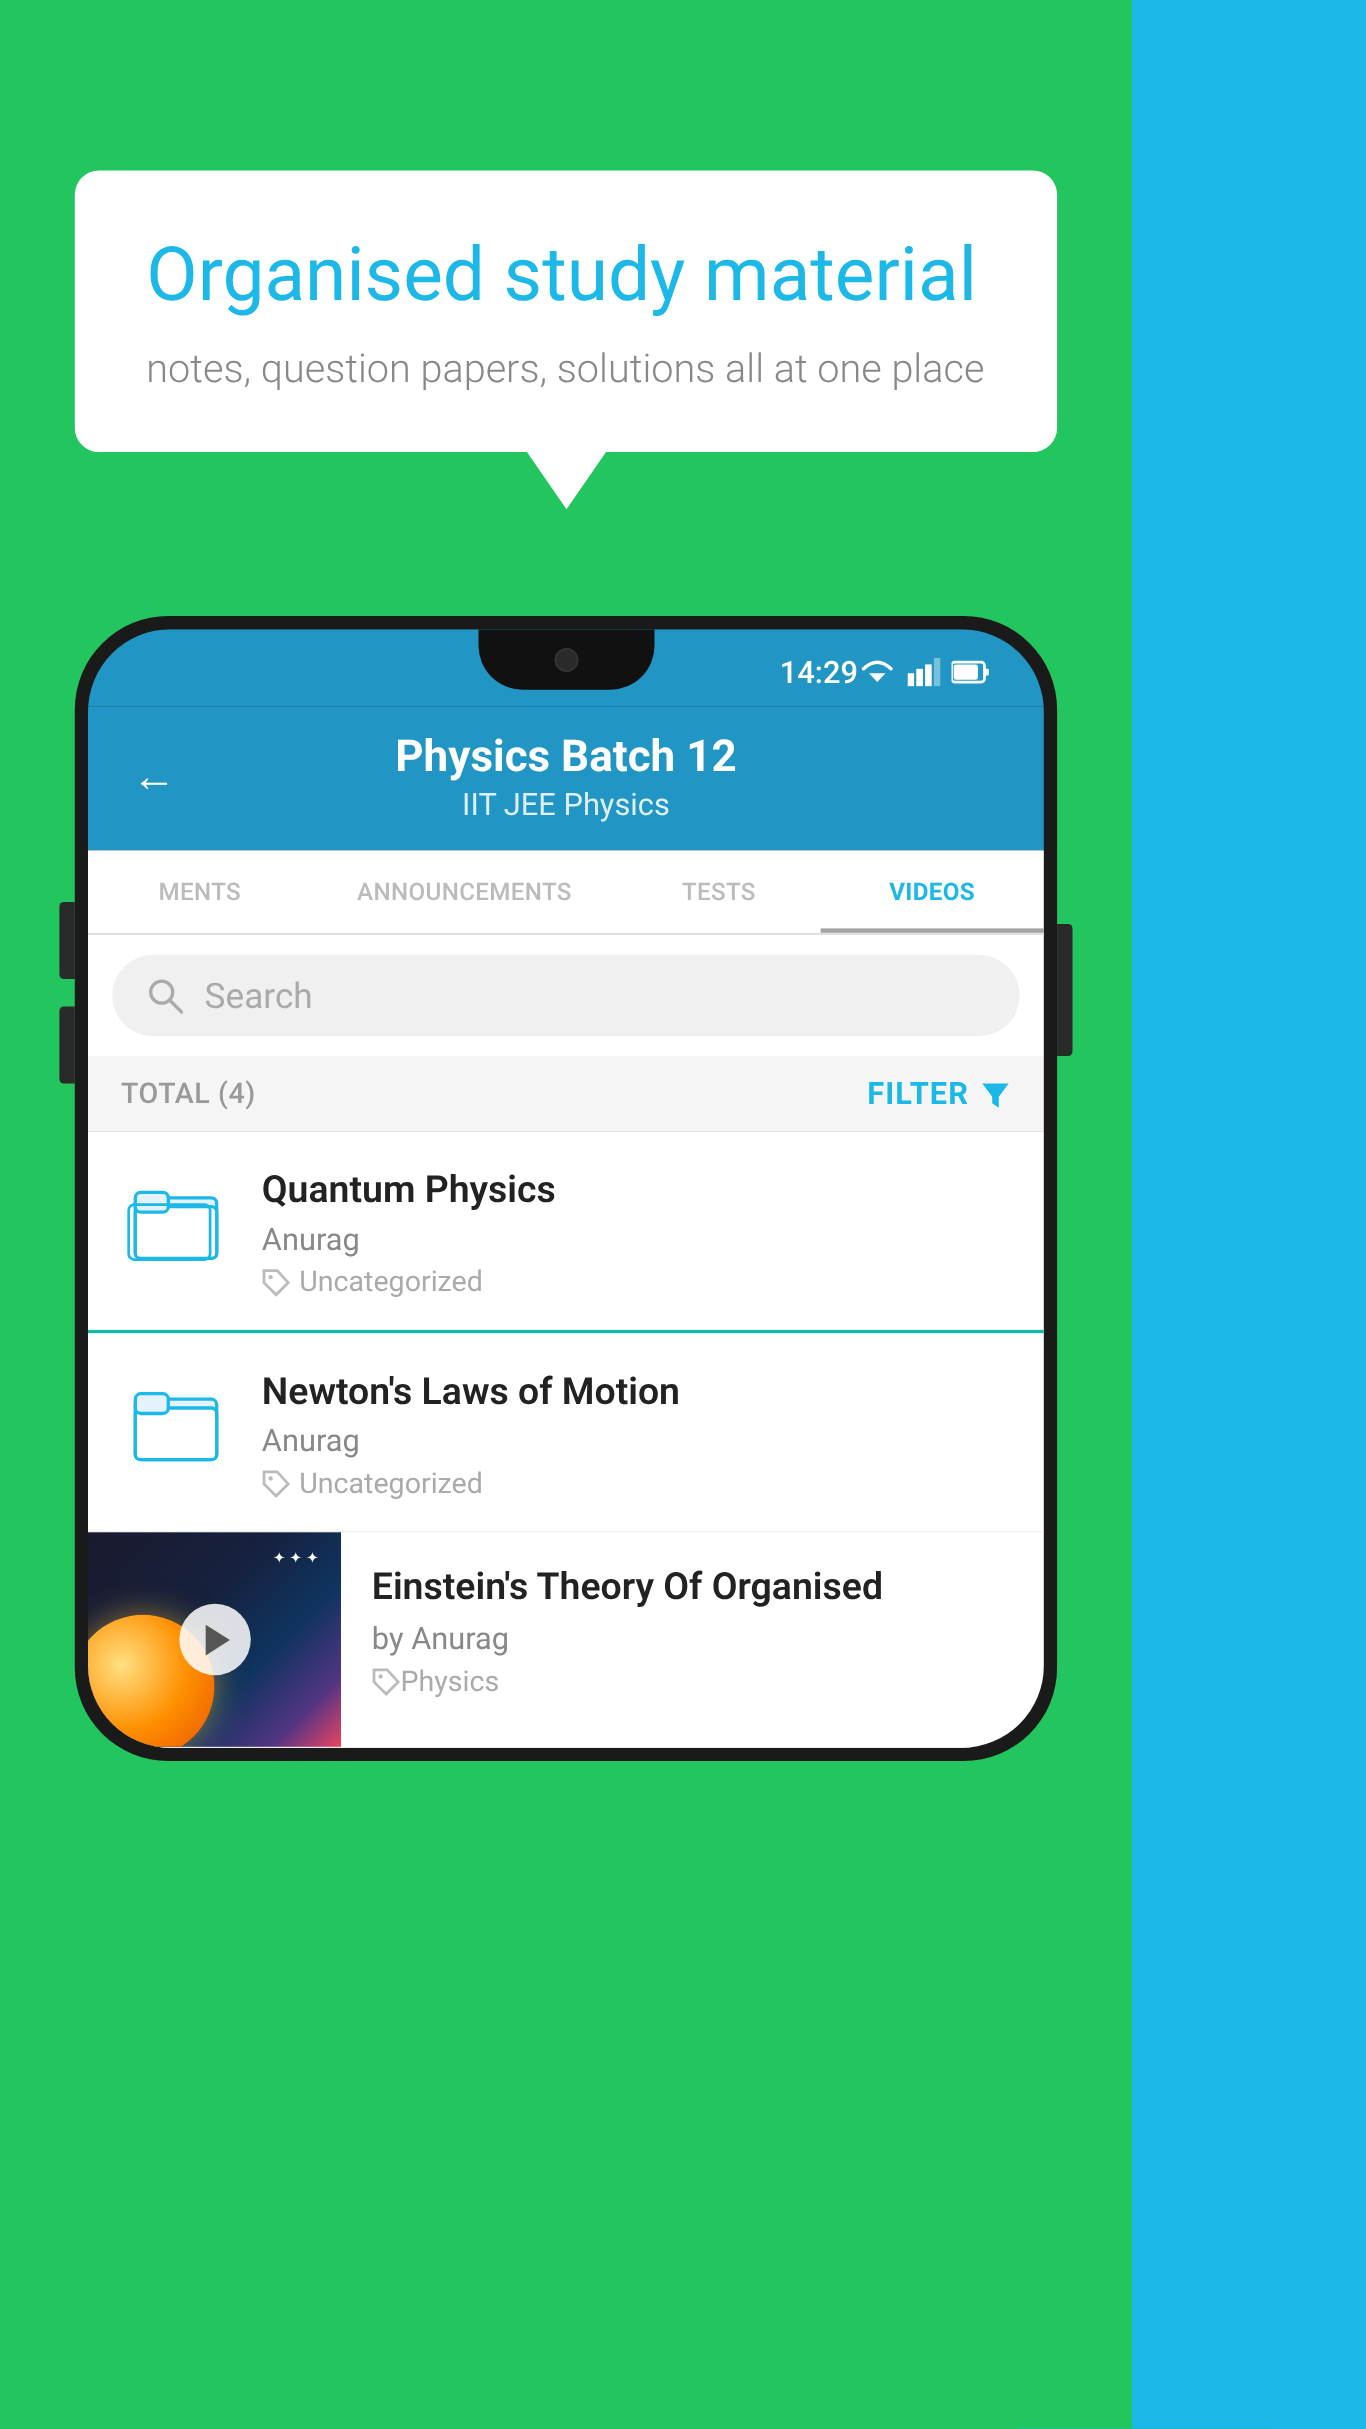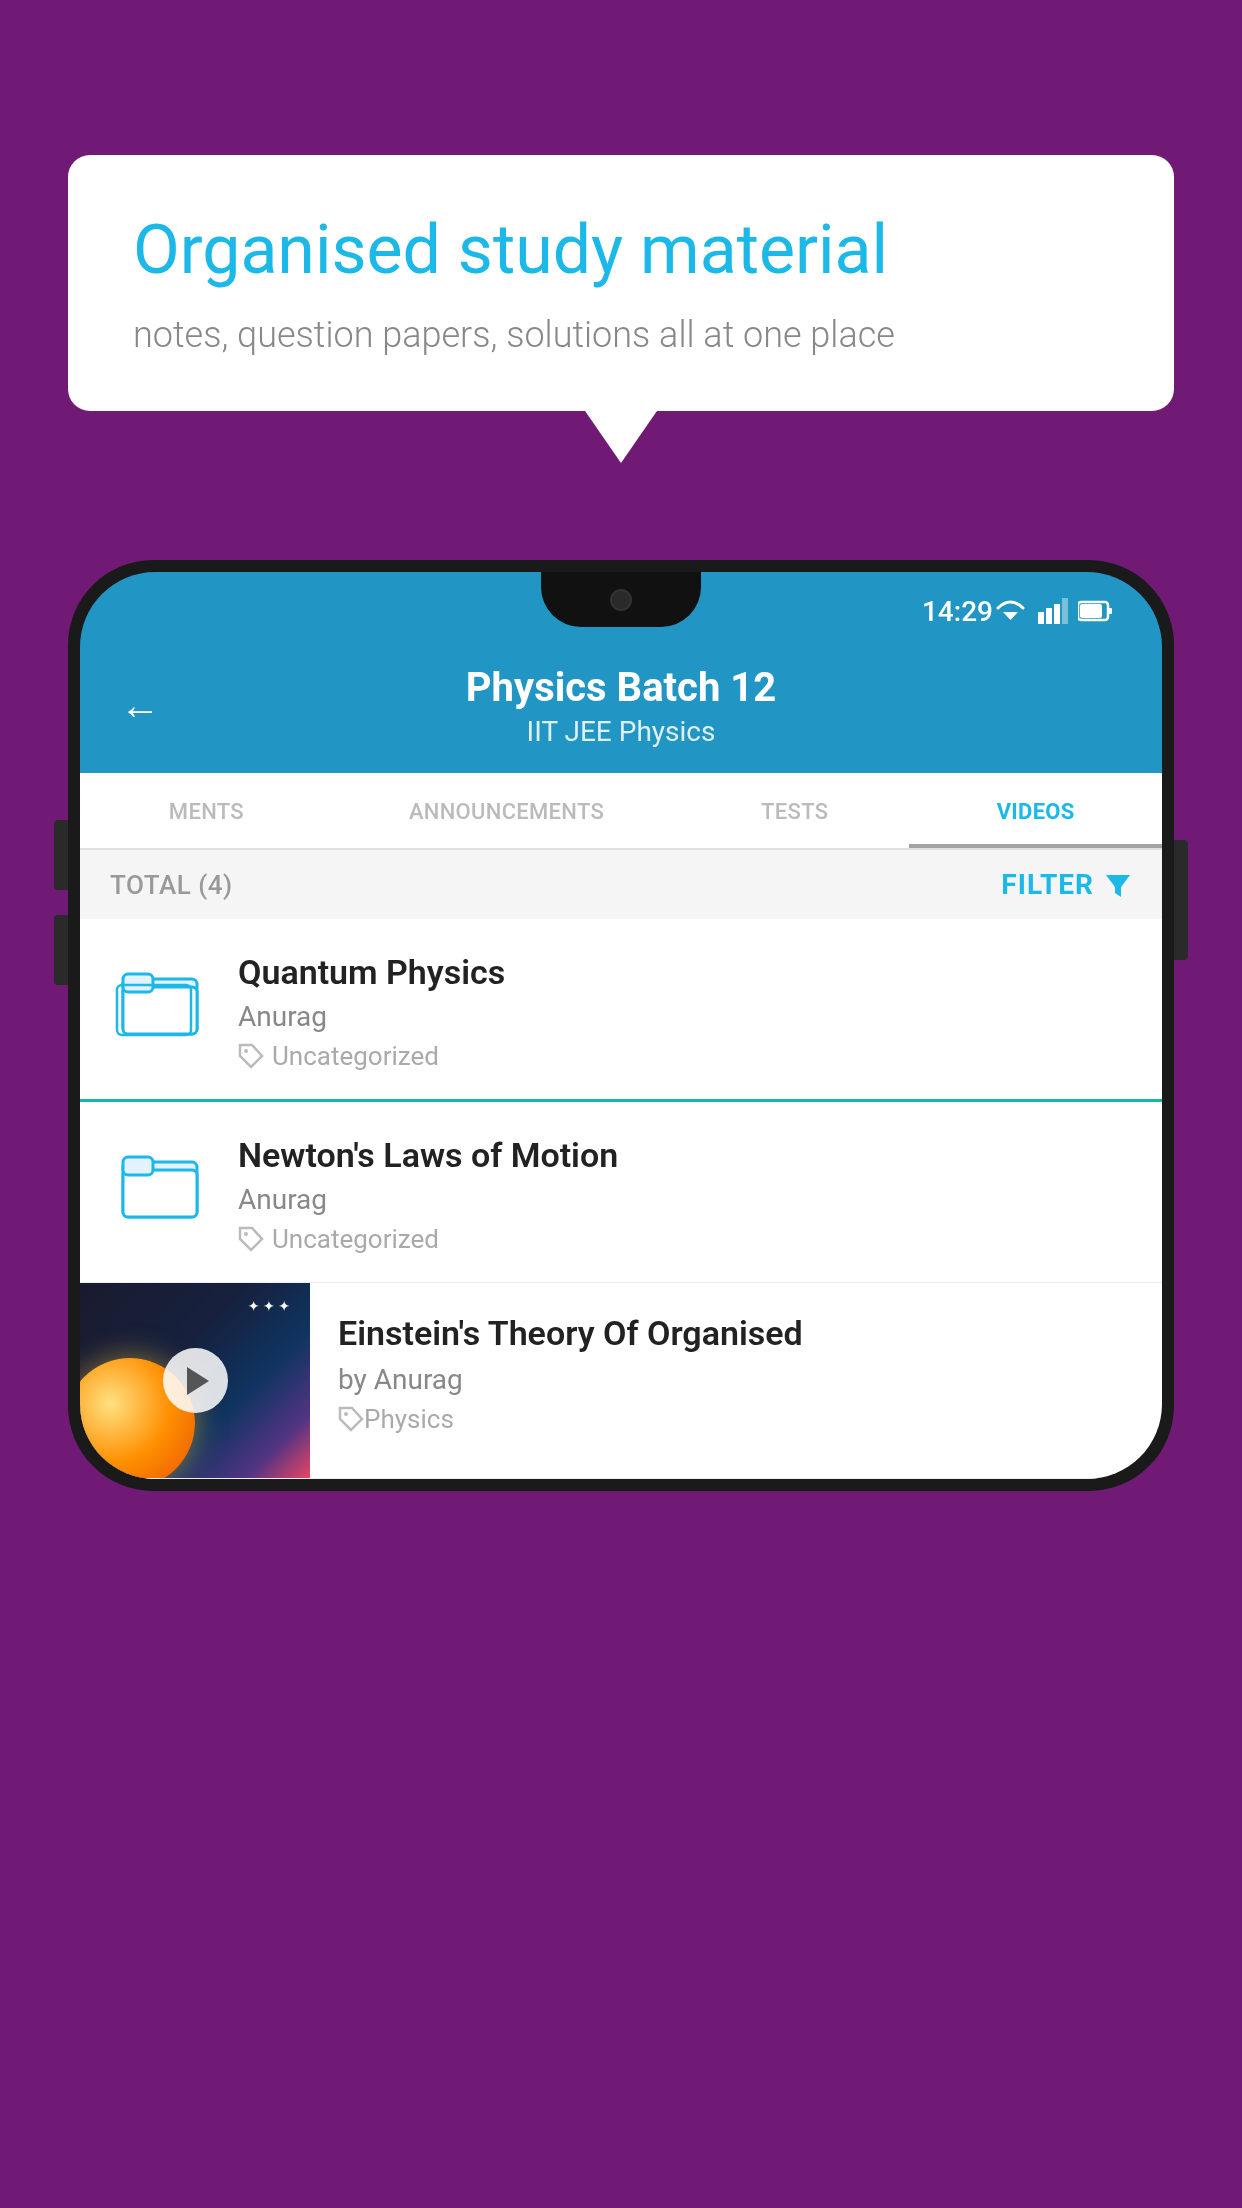--- a/index.html
+++ b/index.html
@@ -9,21 +9,21 @@
       height: 2208px;
       background-color: #1BB8E8;
       font-family: 'Roboto', Arial, sans-serif;
       overflow: hidden;
       position: relative;
     }
   </style>
 </head>
 <body>
 
-<div style="width:1242px;height:2208px;background:#701a75;position:relative;overflow:hidden;">
+<div style="width:1029px;height:2208px;background:#22c55e;position:relative;overflow:hidden;">
 
   <div style="position:absolute;top:155px;left:68px;right:68px;">
     <div style="background:white;border-radius:22px;padding:55px 65px;position:relative;">
       <h1 style="color:#1BB8E8;font-size:68px;font-weight:400;line-height:1.2;margin-bottom:22px;">Organised study material</h1>
       <p style="color:#888;font-size:36px;font-weight:300;">notes, question papers, solutions all at one place</p>
 
       <div style="position:absolute;bottom:-52px;left:50%;transform:translateX(-50%);width:0;height:0;border-left:38px solid transparent;border-right:38px solid transparent;border-top:55px solid white;"></div>
     </div>
   </div>
 
@@ -81,20 +81,29 @@
             <span>ANNOUNCEMENTS</span>
           </div>
           <div style="flex:0.9;padding:26px 8px 20px;text-align:center;font-size:22px;font-weight:500;color:#bbb;letter-spacing:0.3px;cursor:pointer;">
             <span>TESTS</span>
           </div>
           <div style="flex:1;padding:26px 8px 20px;text-align:center;font-size:22px;font-weight:700;color:#1BB8E8;letter-spacing:0.3px;cursor:pointer;position:relative;border-bottom:4px solid #a3a3a3;">
             <span>VIDEOS</span>
           </div>
         </div>
 
+        <div style="background:white;padding:18px 22px 18px;">
+          <div style="background:#f0f0f0;border-radius:40px;padding:18px 30px;display:flex;align-items:center;gap:18px;">
+            <svg width="36" height="36" viewBox="0 0 36 36">
+              <circle cx="15" cy="15" r="10" fill="none" stroke="#aaa" stroke-width="3"></circle>
+              <line x1="23" y1="23" x2="33" y2="33" stroke="#aaa" stroke-width="3" stroke-linecap="round"></line>
+            </svg>
+            <span style="color:#aaa;font-size:32px;">Search</span>
+          </div>
+        </div>
 
         <div style="background:#f5f5f5;padding:18px 30px;display:flex;justify-content:space-between;align-items:center;">
           <span style="color:#999;font-size:26px;font-weight:500;letter-spacing:0.5px;">TOTAL (4)</span>
           <div style="color:#1BB8E8;font-size:28px;font-weight:700;display:flex;align-items:center;gap:10px;cursor:pointer;letter-spacing:1px;">
             <span>FILTER</span>
             <svg width="28" height="28" viewBox="0 0 28 28">
               <polygon points="2,4 26,4 17,16 17,26 11,22 11,16" fill="#1BB8E8"></polygon>
             </svg>
           </div>
         </div>

